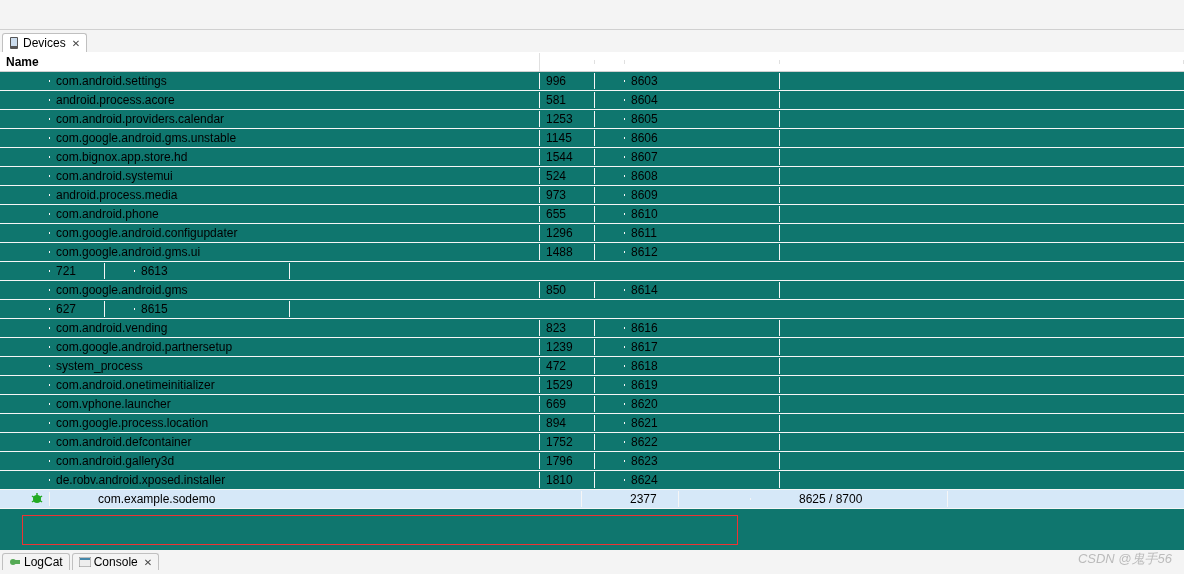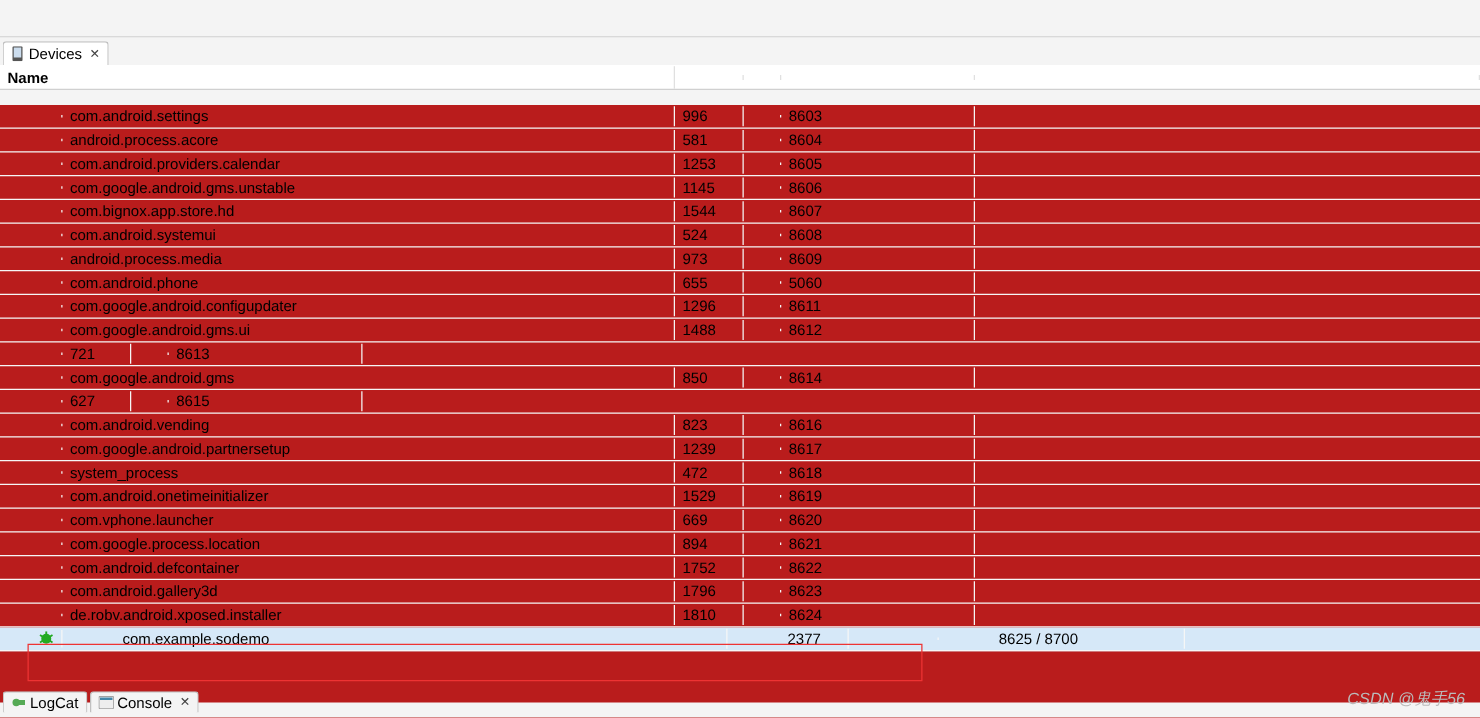--- a/index.html
+++ b/index.html
@@ -4,21 +4,21 @@
 <style>
 * { margin: 0; padding: 0; box-sizing: border-box; }
 body { font-family: "Segoe UI", Tahoma, Arial, sans-serif; font-size: 12px; color: #000; background: #f4f4f4; width: 1184px; height: 574px; overflow: hidden; position: relative; }
 .toolbar-top { height: 30px; background: #f4f4f4; border-bottom: 1px solid #d0d0d0; }
 .tab-bar { display: flex; align-items: flex-end; padding: 4px 2px 0 2px; height: 22px; background: #f4f4f4; }
 .tab { display: flex; align-items: center; padding: 2px 6px; background: #fff; border: 1px solid #c0c0c0; border-bottom: none; border-top-left-radius: 3px; border-top-right-radius: 3px; margin-right: 2px; font-size: 12px; cursor: default; }
 .tab .icon { margin-right: 4px; display: inline-flex; }
 .tab .close { margin-left: 6px; font-size: 10px; color: #444; }
 .header-row { display: flex; background: #fff; border-bottom: 1px solid #d0d0d0; height: 20px; align-items: center; font-weight: bold; }
 .header-row .hcell { border-right: 1px solid #e0e0e0; padding: 2px 6px; font-size: 12px; color: #000; }
-.content { background: #b91c1c; height: 478px; overflow: hidden; margin-top: 12px; }
+.content { background: #0f766e; height: 478px; overflow: hidden; }
 .table { width: 100%; }
 .row { display: flex; height: 19px; align-items: center; border-bottom: 1px solid #f6f6f6; }
 .row.selected { background: #d6e8f8; gap: 42px; }
 .cell { padding: 1px 6px; font-size: 12px; border-right: 1px solid #f6f6f6; white-space: nowrap; overflow: hidden; }
 .c0 { width: 50px; display: flex; justify-content: flex-end; align-items: center; }
 .c1 { width: 490px; }
 .c2 { width: 55px; }
 .c2b{ width: 30px; }
 .c3 { width: 155px; }
 .highlight-box { position: absolute; border: 1px solid #e33; pointer-events: none; }
@@ -103,21 +103,21 @@
         <div class="cell c1">android.process.media</div>
         <div class="cell c2">973</div>
         <div class="cell c2b"></div>
         <div class="cell c3">8609</div>
       </div>
       <div class="row">
         <div class="cell c0"></div>
         <div class="cell c1">com.android.phone</div>
         <div class="cell c2">655</div>
         <div class="cell c2b"></div>
-        <div class="cell c3">5060</div>
+        <div class="cell c3">8610</div>
       </div>
       <div class="row">
         <div class="cell c0"></div>
         <div class="cell c1">com.google.android.configupdater</div>
         <div class="cell c2">1296</div>
         <div class="cell c2b"></div>
         <div class="cell c3">8611</div>
       </div>
       <div class="row">
         <div class="cell c0"></div>

